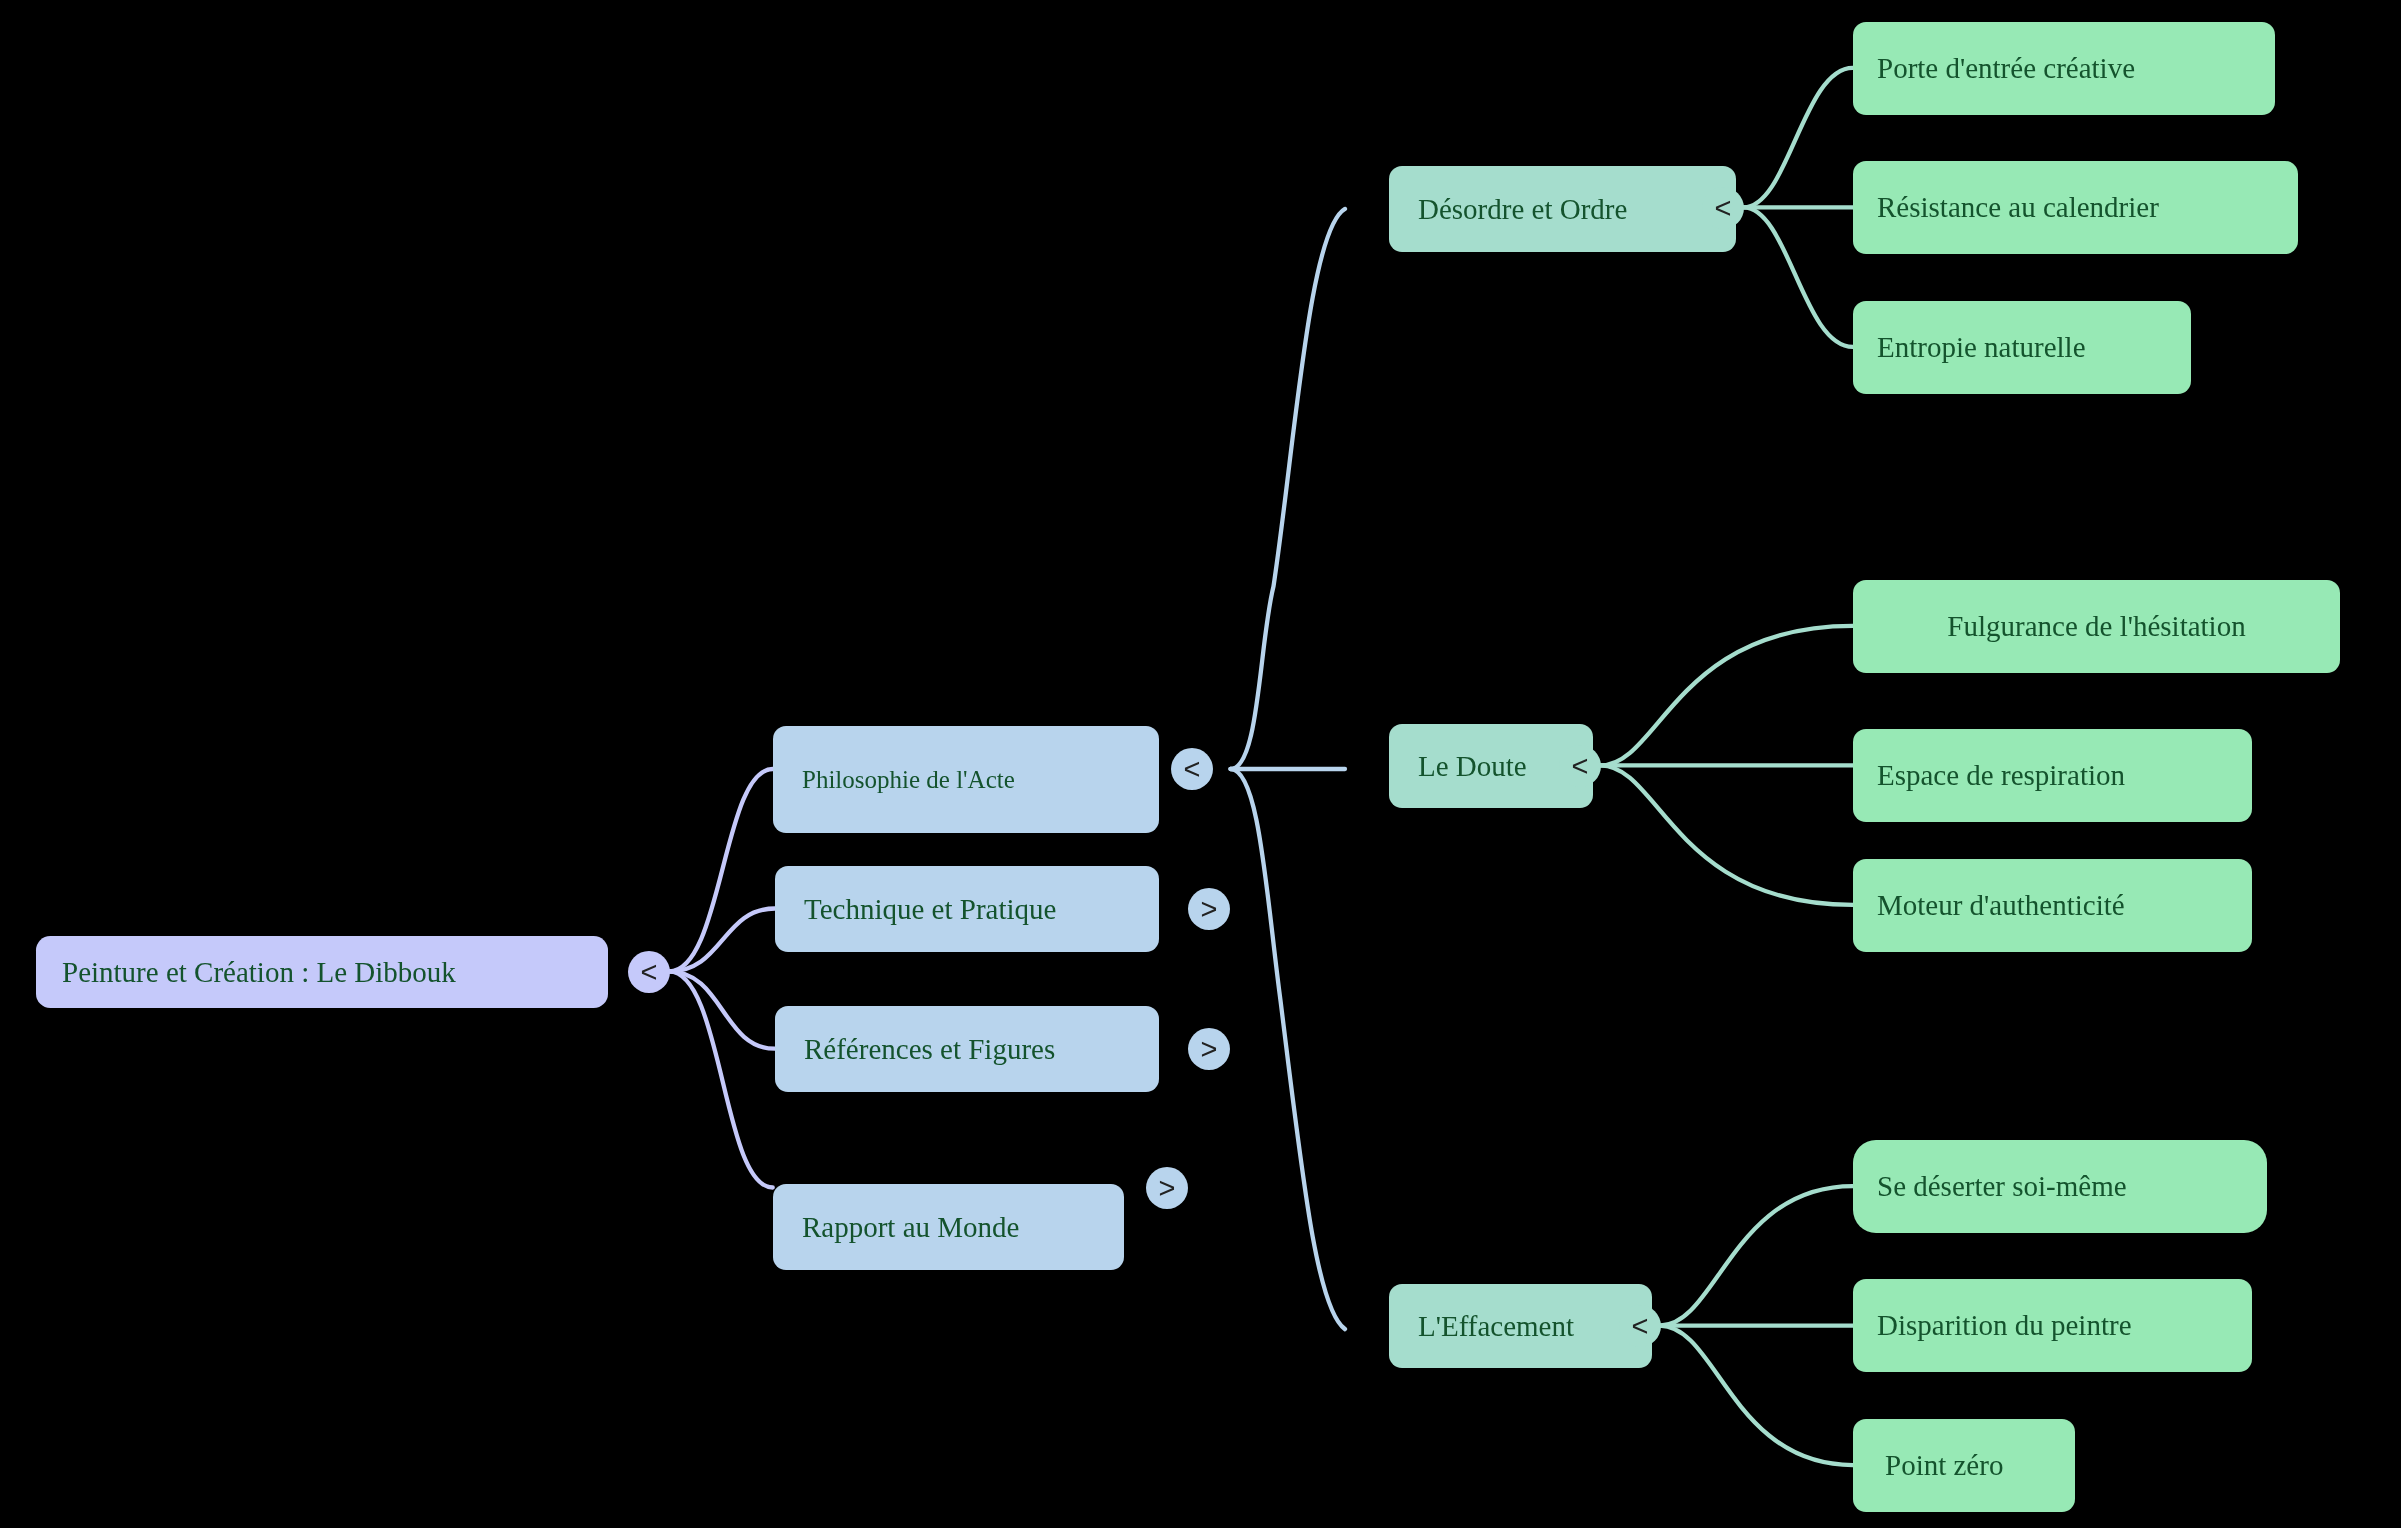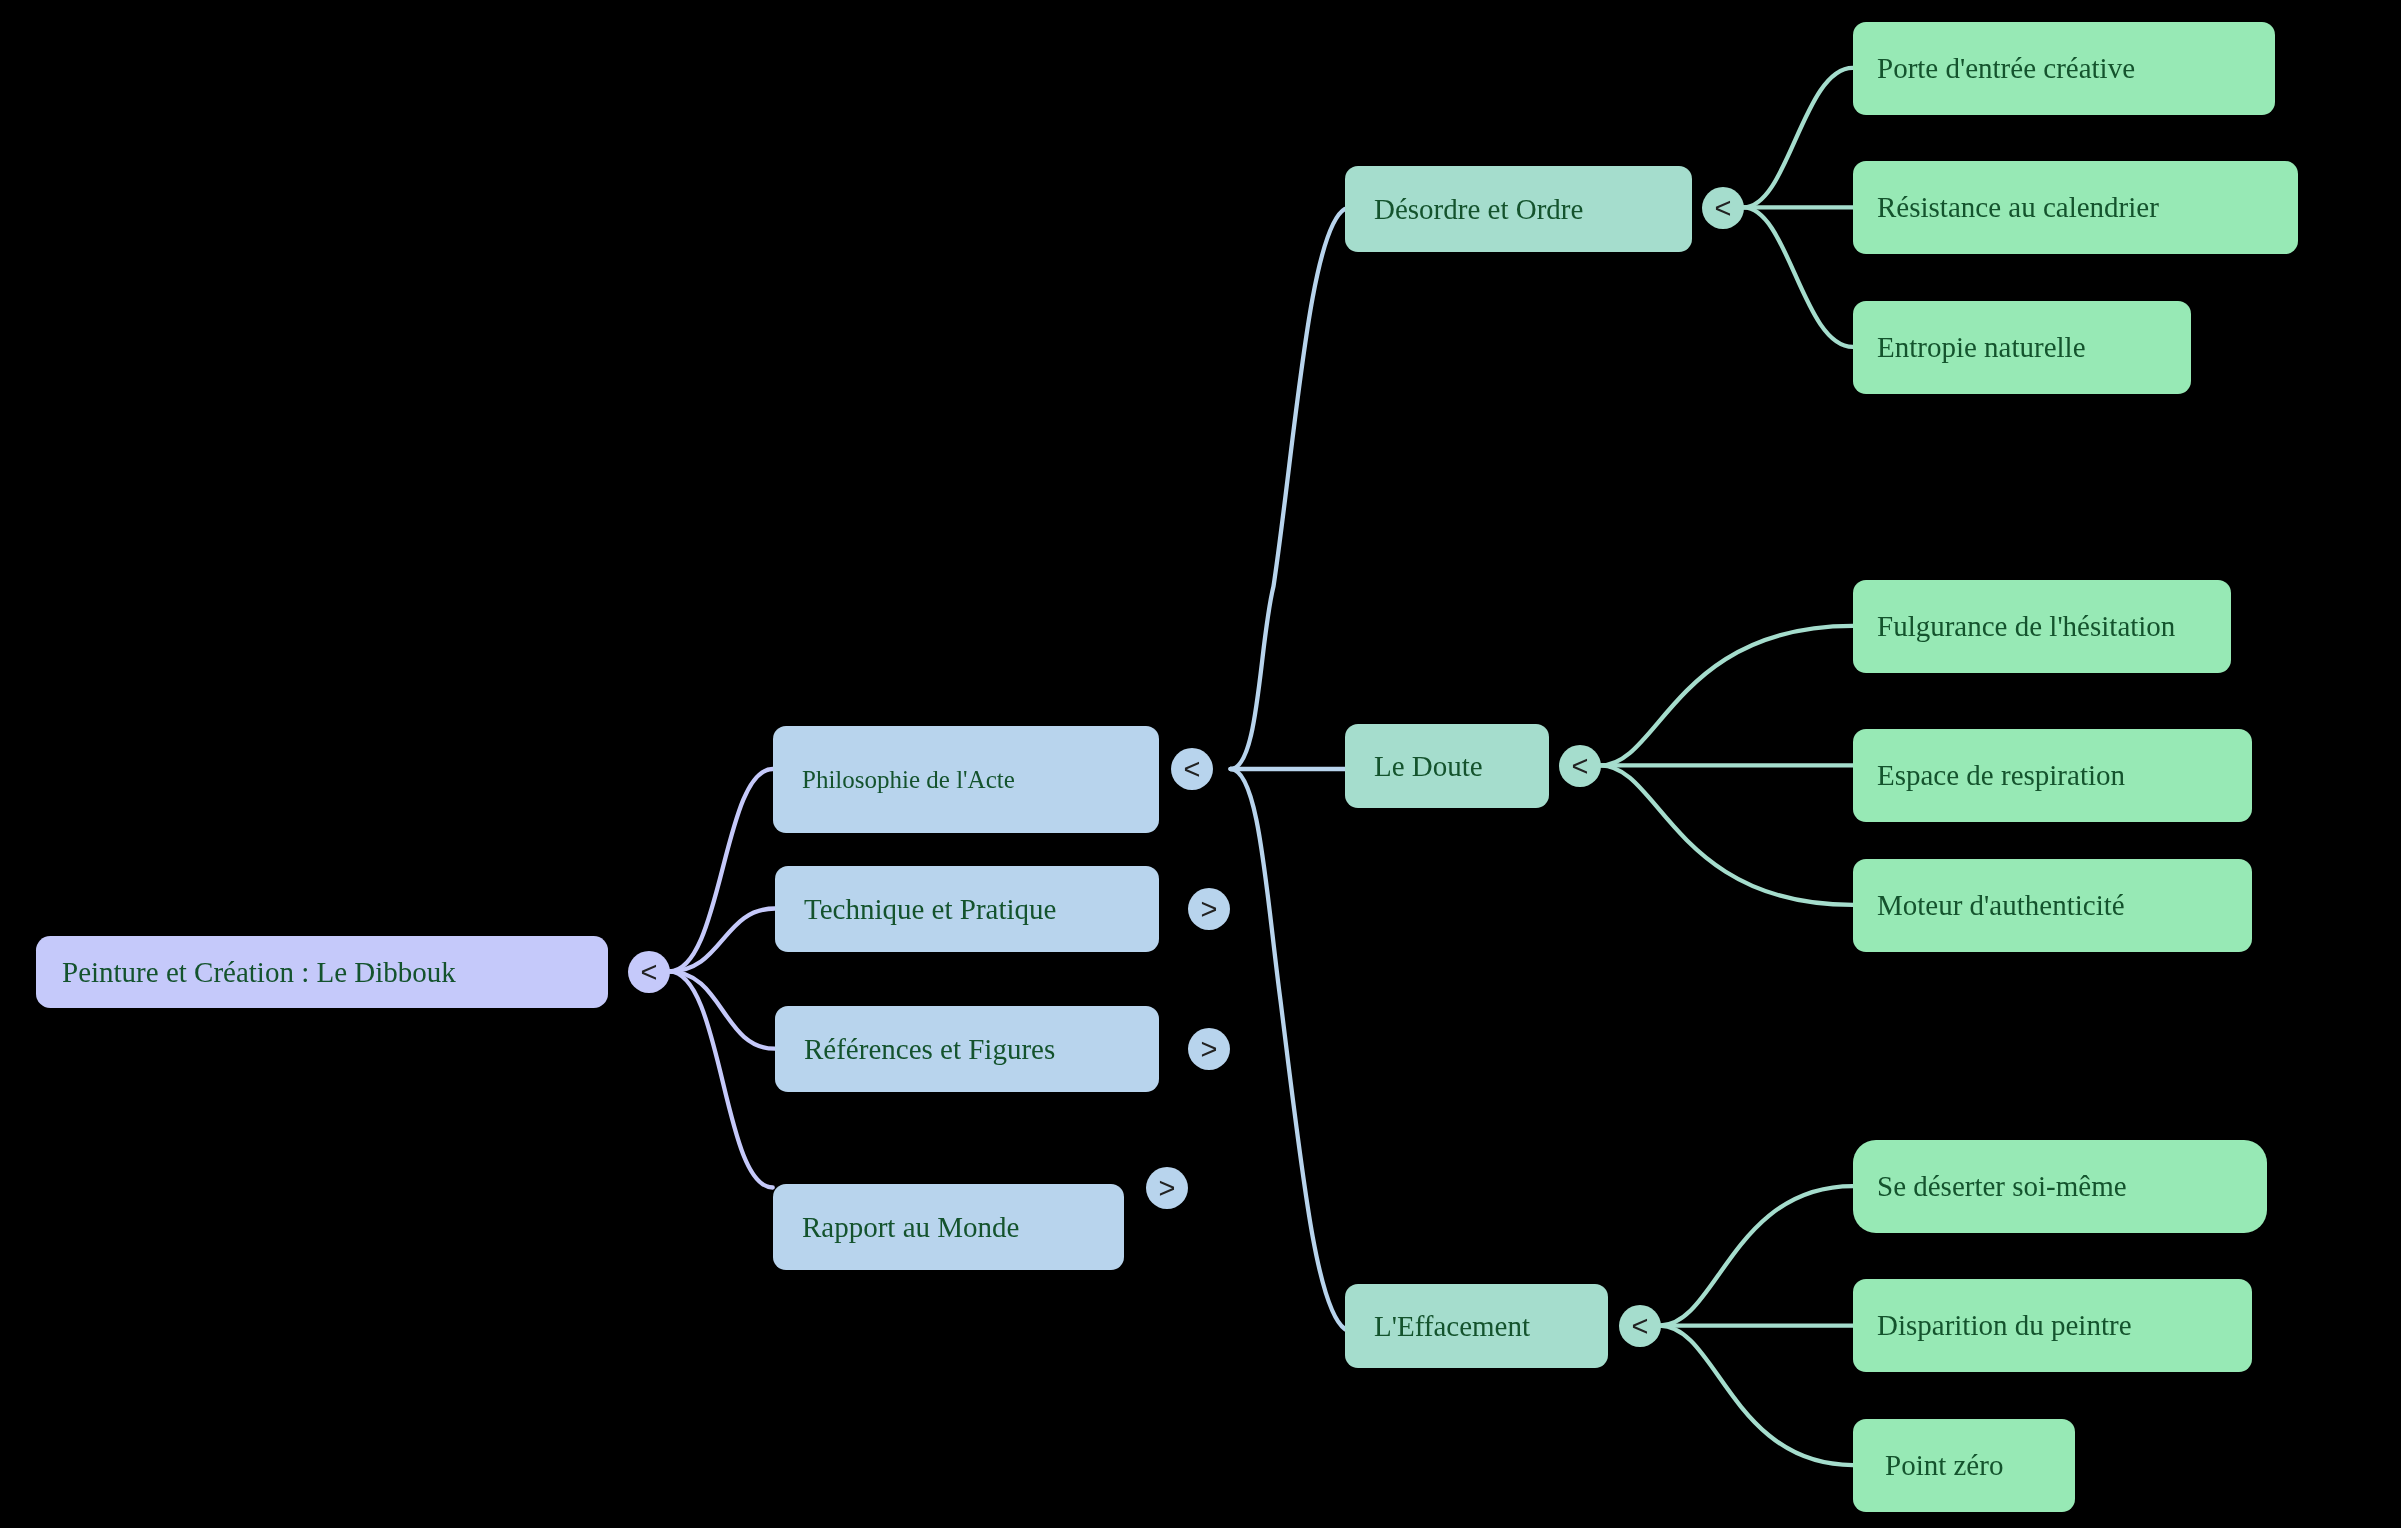--- a/index.html
+++ b/index.html
@@ -42,20 +42,21 @@
     border-radius: 14.3px;
     padding: 0 26px;
   }
   .node.level2 {
     background: #b8d4ed;
     padding: 0 29px;
   }
   .node.level3 {
     background: #a5ddcd;
     padding: 12px 29px;
+    margin-left: 44px;
   }
   .node.leaf {
     background: #97e9b5;
     padding: 0 24px;
   }
   .toggle {
     position: absolute;
     box-sizing: border-box;
     border-radius: 50%;
     display: flex;
@@ -173,21 +174,21 @@
   </div>
 
   <div class="node leaf" style="left:1853px; top:161px; width:445px; height:93px; font-size:29px;">
     <span class="node-label">Résistance au calendrier</span>
   </div>
 
   <div class="node leaf" style="left:1853px; top:301px; width:338px; height:93px; font-size:29px;">
     <span class="node-label">Entropie naturelle</span>
   </div>
 
-  <div class="node leaf" style="left:1853px; top:580px; width:378px; height:93px; font-size:29px;">
+  <div class="node leaf" style="left:1853px; top:580px; width:487px; height:93px; font-size:29px;text-align:center;">
     <span class="node-label">Fulgurance de l'hésitation</span>
   </div>
 
   <div class="node leaf" style="left:1853px; top:719px; width:399px; height:93px; font-size:29px;margin-top:10px;">
     <span class="node-label">Espace de respiration</span>
   </div>
 
   <div class="node leaf" style="left:1853px; top:859px; width:399px; height:93px; font-size:29px;">
     <span class="node-label">Moteur d'authenticité</span>
   </div>

